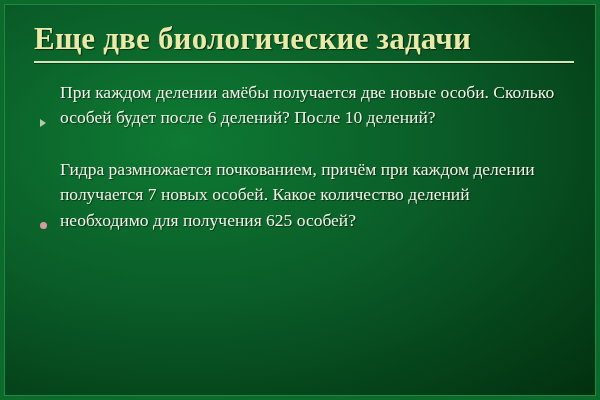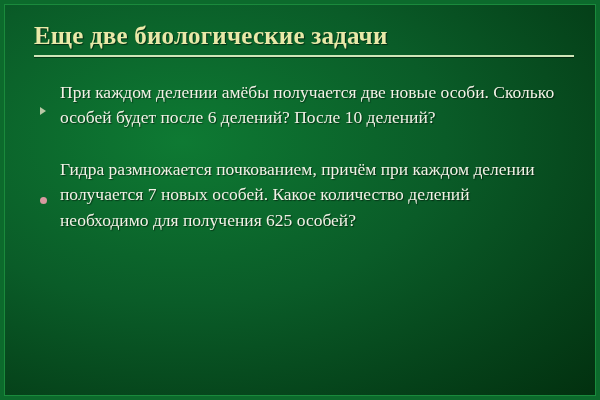--- a/index.html
+++ b/index.html
@@ -29,21 +29,21 @@
   }
   .title-block {
     position: absolute;
     left: 30px;
     top: 18px;
     right: 30px;
   }
   .title {
     color: #e9e9a8;
     font-family: "Liberation Serif", serif;
-    font-size: 25px;
+    font-size: 31px;
     font-weight: bold;
     letter-spacing: 0.2px;
     line-height: 1.1;
     text-shadow: 1px 1px 1px rgba(0,0,0,0.55);
     white-space: nowrap;
   }
   .title-rule {
     margin-top: 5px;
     height: 2px;
     background: #cfe6b8;
@@ -51,21 +51,21 @@
     width: 540px;
   }
   .body-block {
     position: absolute;
     left: 36px;
     top: 76px;
     right: 30px;
   }
   .bullet-item {
     display: flex;
-    align-items: center;
+    align-items: flex-end;
     margin-bottom: 26px;
   }
   .bullet-marker {
     flex: 0 0 auto;
     width: 20px;
     padding-top: 9px;
     text-align: left;
   }
   .marker-arrow {
     display: inline-block;

